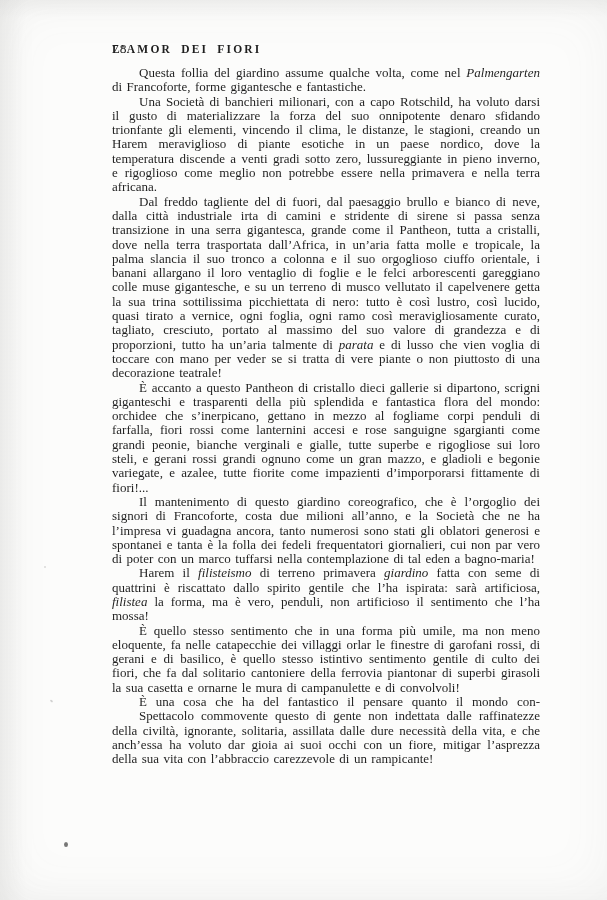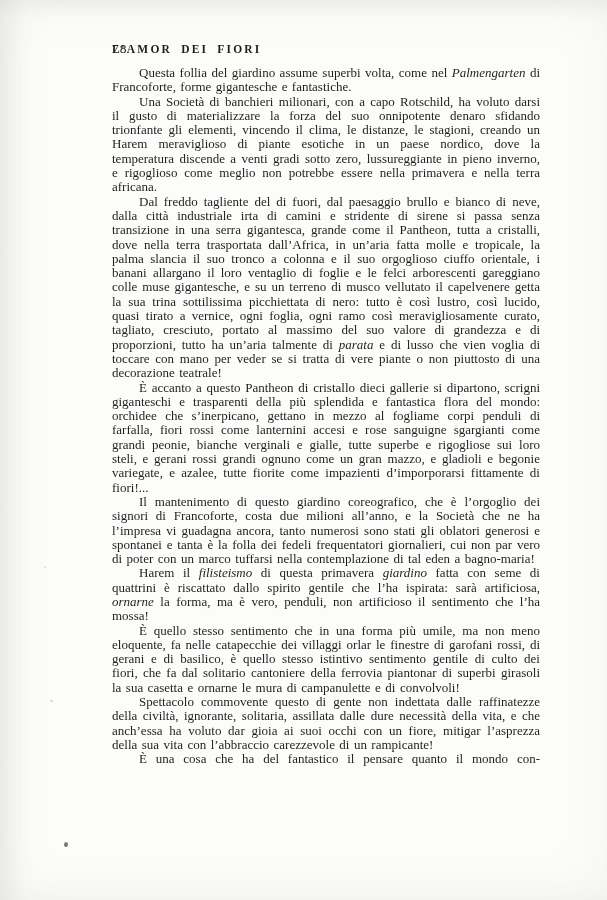--- a/index.html
+++ b/index.html
@@ -86,28 +86,28 @@
 <body>
 
 <div class="page">
 
   <header class="running-head">
     <span class="pagenum">78</span>
     <span class="running-title">L’AMOR DEI FIORI</span>
   </header>
 
   <main class="text-block">
-      <p class="para"><span>Questa follia del giardino assume superbi volta, come nel </span><i>Palmengarten</i><span> di Francoforte, forme gigantesche e fantastiche.</span></p>
+      <p class="para"><span>Questa follia del giardino assume qualche volta, come nel </span><i>Palmengarten</i><span> di Francoforte, forme gigantesche e fantastiche.</span></p>
       <p class="para"><span>Una Società di banchieri milionari, con a capo Rotschild, ha voluto darsi il gusto di materializzare la forza del suo onnipotente denaro sfidando trionfante gli elementi, vincendo il clima, le distanze, le stagioni, creando un Harem meraviglioso di piante esotiche in un paese nordico, dove la temperatura discende a venti gradi sotto zero, lussureggiante in pieno inverno, e rigoglioso come meglio non potrebbe essere nella primavera e nella terra africana.</span></p>
       <p class="para"><span>Dal freddo tagliente del di fuori, dal paesaggio brullo e bianco di neve, dalla città industriale irta di camini e stridente di sirene si passa senza transizione in una serra gigantesca, grande come il Pantheon, tutta a cristalli, dove nella terra trasportata dall’Africa, in un’aria fatta molle e tropicale, la palma slancia il suo tronco a colonna e il suo orgoglioso ciuffo orientale, i banani allargano il loro ventaglio di foglie e le felci arborescenti gareggiano colle muse gigantesche, e su un terreno di musco vellutato il capelvenere getta la sua trina sottilissima picchiettata di nero: tutto è così lustro, così lucido, quasi tirato a vernice, ogni foglia, ogni ramo così meravigliosamente curato, tagliato, cresciuto, portato al massimo del suo valore di grandezza e di proporzioni, tutto ha un’aria talmente di </span><i>parata</i><span> e di lusso che vien voglia di toccare con mano per veder se si tratta di vere piante o non piuttosto di una decorazione teatrale!</span></p>
       <p class="para"><span>È accanto a questo Pantheon di cristallo dieci gallerie si dipartono, scrigni giganteschi e trasparenti della più splendida e fantastica flora del mondo: orchidee che s’inerpicano, gettano in mezzo al fogliame corpi penduli di farfalla, fiori rossi come lanternini accesi e rose sanguigne sgargianti come grandi peonie, bianche verginali e gialle, tutte superbe e rigogliose sui loro steli, e gerani rossi grandi ognuno come un gran mazzo, e gladioli e begonie variegate, e azalee, tutte fiorite come impazienti d’imporporarsi fittamente di fiori!...</span></p>
       <p class="para"><span>Il mantenimento di questo giardino coreografico, che è l’orgoglio dei signori di Francoforte, costa due milioni all’anno, e la Società che ne ha l’impresa vi guadagna ancora, tanto numerosi sono stati gli oblatori generosi e spontanei e tanta è la folla dei fedeli frequentatori giornalieri, cui non par vero di poter con un marco tuffarsi nella contemplazione di tal eden a bagno-maria!</span></p>
-      <p class="para"><span>Harem il </span><i>filisteismo</i><span> di questa primavera </span><i>giardino</i><span> fatta con seme di quattrini è riscattato dallo spirito gentile che l’ha ispirata: sarà artificiosa, </span><i>ornarne</i><span> la forma, ma è vero, penduli, non artificioso il sentimento che l’ha mossa!</span></p>
+      <p class="para"><span>Harem il </span><i>filisteismo</i><span> di terreno primavera </span><i>giardino</i><span> fatta con seme di quattrini è riscattato dallo spirito gentile che l’ha ispirata: sarà artificiosa, </span><i>filistea</i><span> la forma, ma è vero, penduli, non artificioso il sentimento che l’ha mossa!</span></p>
       <p class="para"><span>È quello stesso sentimento che in una forma più umile, ma non meno eloquente, fa nelle catapecchie dei villaggi orlar le finestre di garofani rossi, di gerani e di basilico, è quello stesso istintivo sentimento gentile di culto dei fiori, che fa dal solitario cantoniere della ferrovia piantonar di superbi girasoli la sua casetta e ornarne le mura di campanulette e di convolvoli!</span></p>
+      <p class="para fill-last"><span>È una cosa che ha del fantastico il pensare quanto il mondo con-</span></p>
       <p class="para"><span>Spettacolo commovente questo di gente non indettata dalle raffinatezze della civiltà, ignorante, solitaria, assillata dalle dure necessità della vita, e che anch’essa ha voluto dar gioia ai suoi occhi con un fiore, mitigar l’asprezza della sua vita con l’abbraccio carezzevole di un rampicante!</span></p>
-      <p class="para fill-last"><span>È una cosa che ha del fantastico il pensare quanto il mondo con-</span></p>
     </main>
 
   <span class="speck s1"></span>
   <span class="speck s2"></span>
   <span class="speck s3"></span>
 
 </div>
 
 </body></html>

